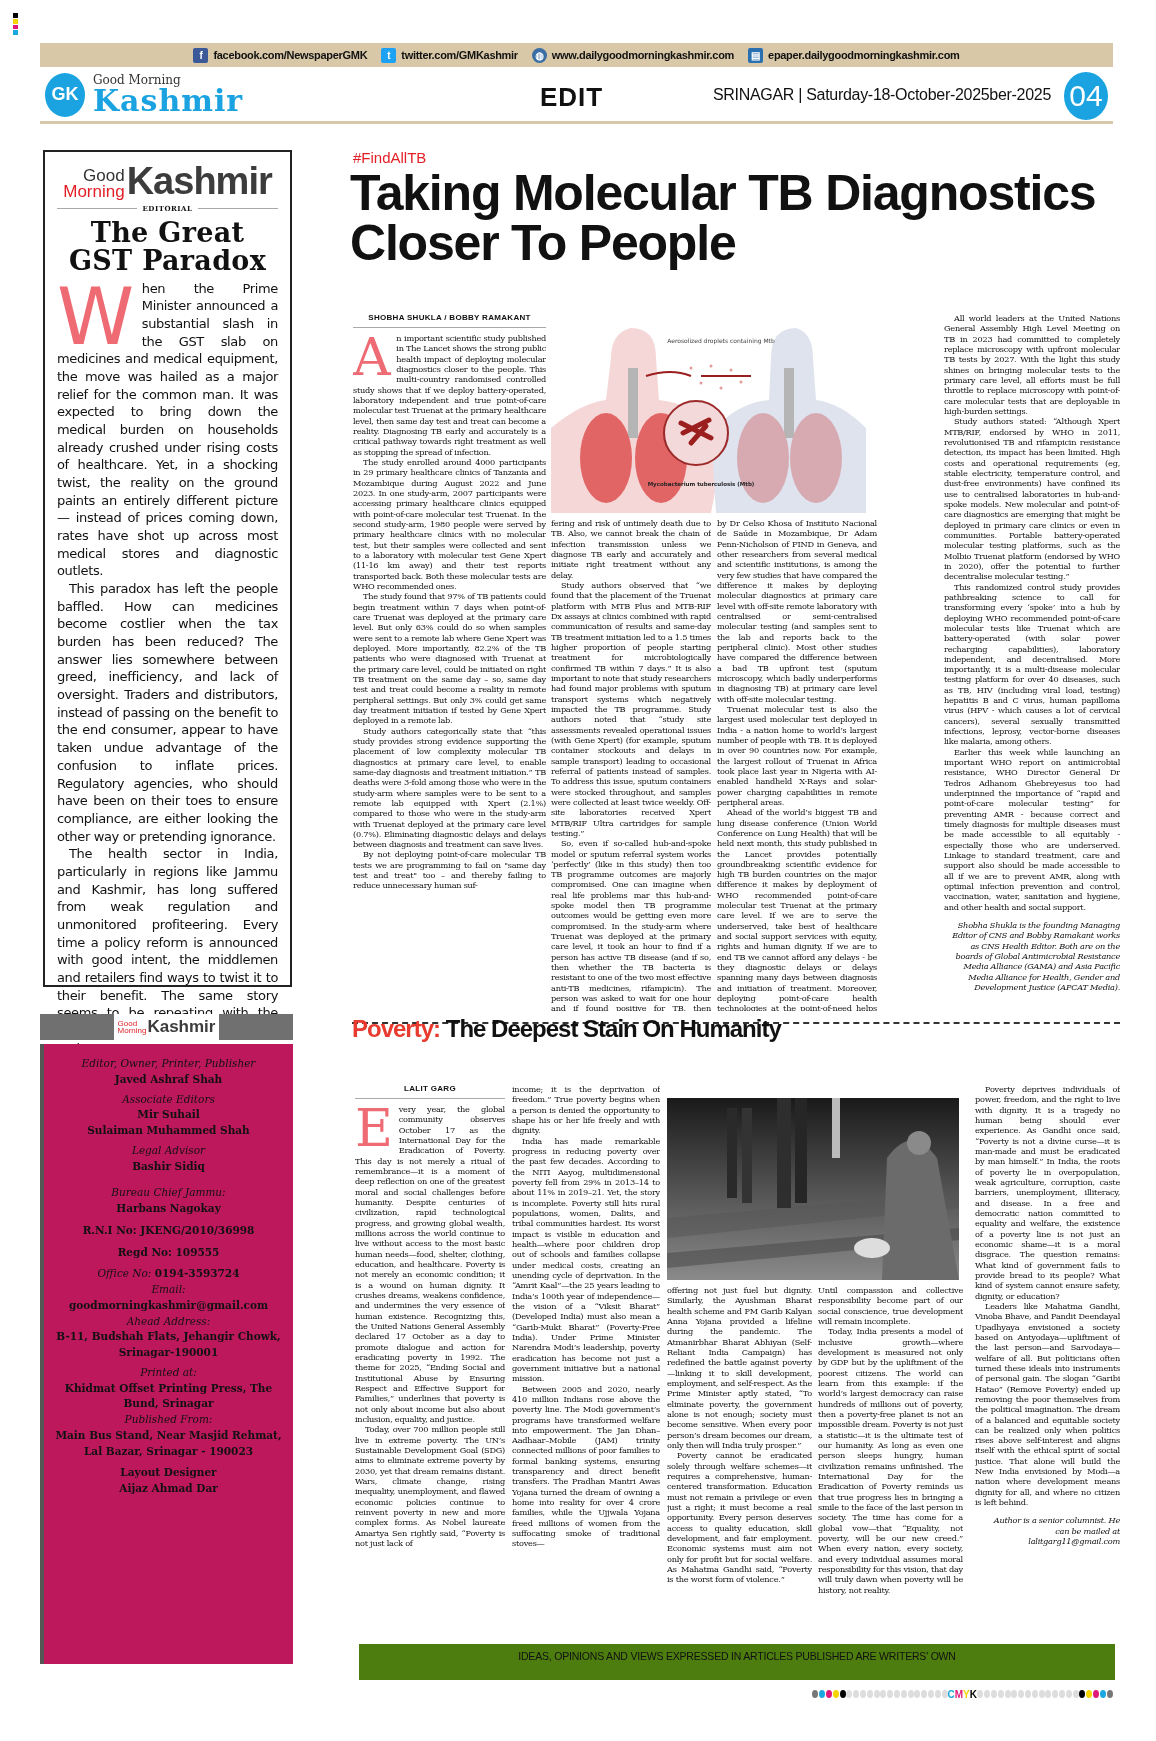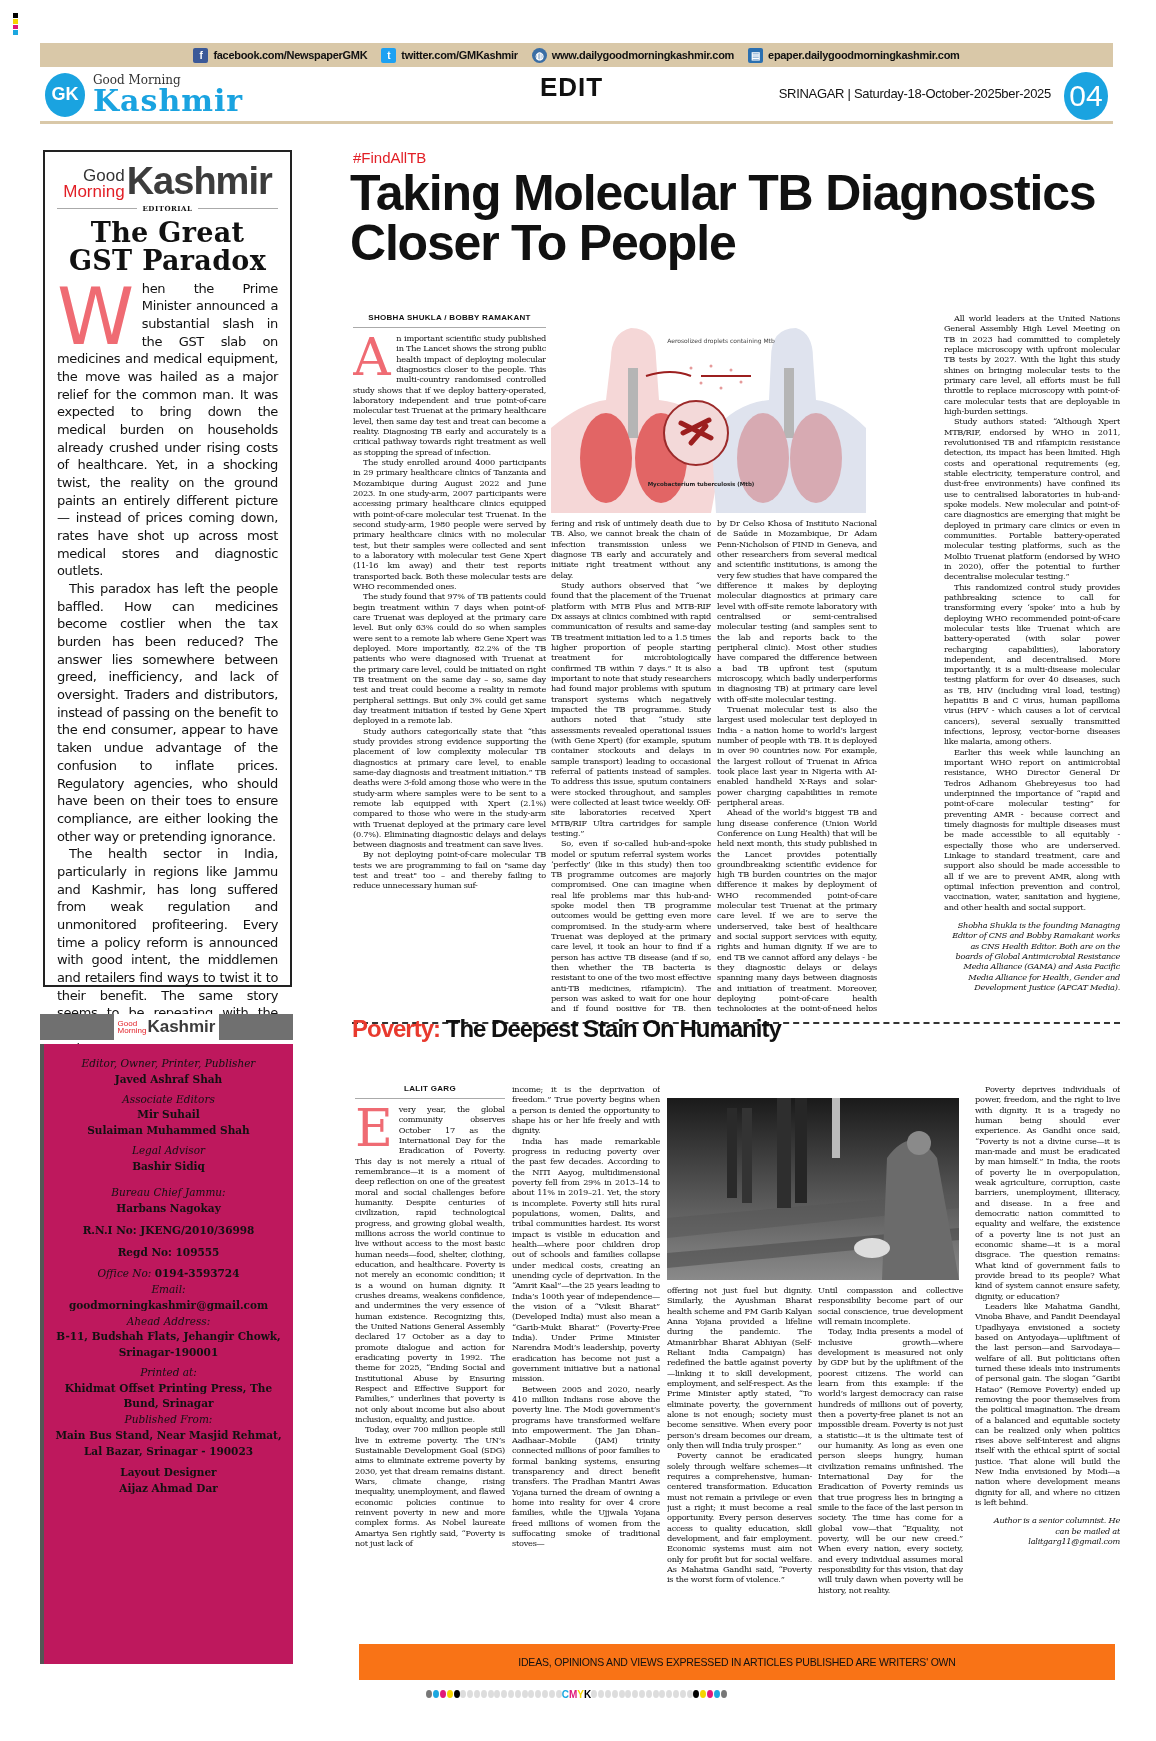--- a/index.html
+++ b/index.html
@@ -7,22 +7,22 @@
 .reg{position:absolute;left:13px;top:13px;width:5px;height:22px;display:flex;flex-direction:column;gap:1px}
 .reg span{flex:1}
 .topbar{position:absolute;left:40px;top:43px;width:1073px;height:24px;background:#d9c8a8;display:flex;align-items:center;justify-content:center;gap:14px;font-family:"Liberation Sans",sans-serif;font-size:11px;font-weight:bold;letter-spacing:-0.3px}
 .topbar .item{display:flex;align-items:center;gap:5px}
 .ico{width:15px;height:15px;display:inline-flex;align-items:center;justify-content:center;color:#fff;font-size:10px;font-weight:bold;border-radius:2px}
 .masthead{position:absolute;left:40px;top:68px;width:1073px;height:56px;border-bottom:3px solid #d9c8a8;display:flex;align-items:center}
 .gk-circle{width:40px;height:44px;border-radius:50%;background:#1aa3e0;color:#fff;display:flex;align-items:center;justify-content:center;font-family:"Liberation Sans",sans-serif;font-weight:bold;font-size:18px;margin-left:5px}
 .brand{margin-left:8px;line-height:1}
 .brand .gm{font-family:"DejaVu Serif",serif;font-size:12px;color:#333}
 .brand .k{font-family:"DejaVu Serif",serif;font-size:30px;font-weight:bold;color:#1aa3e0;letter-spacing:1px}
-.edit{position:absolute;left:500px;top:4px;font-family:"Liberation Sans",sans-serif;font-weight:bold;font-size:26px;letter-spacing:1px}
-.dateline{position:absolute;right:62px;top:18px;font-family:"Liberation Sans",sans-serif;font-size:13px;letter-spacing:-0.3px}
+.edit{position:absolute;left:500px;top:14px;font-family:"Liberation Sans",sans-serif;font-weight:bold;font-size:26px;letter-spacing:1px}
+.dateline{position:absolute;right:62px;top:18px;font-family:"Liberation Sans",sans-serif;font-size:16px;letter-spacing:-0.3px}
 .pagenum{position:absolute;right:5px;top:4px;width:44px;height:48px;border-radius:50%;background:#1aa3e0;color:#fff;font-family:"Liberation Sans",sans-serif;font-size:30px;display:flex;align-items:center;justify-content:center}
 .edbox-full{position:absolute;left:43px;top:150px;width:249px;height:837px;border:2px solid #222;padding:10px 12px}
 .edlogo{display:flex;align-items:flex-end;justify-content:center;gap:2px;line-height:1}
 .edlogo .gm{color:#e21f26;font-family:"Liberation Sans",sans-serif;font-size:17px;line-height:0.95}
 .edlogo .km{font-family:"Liberation Sans",sans-serif;font-weight:bold;font-size:38px;color:#3c3c3c;letter-spacing:-1px}
 .edsep{display:flex;align-items:center;gap:6px;margin-top:4px;font-size:7px;font-weight:bold;letter-spacing:0.5px}
 .edsep hr{flex:1;border:none;border-top:1px solid #aaa}
 .edtitle{font-family:"DejaVu Serif",serif;font-weight:bold;font-size:27px;text-align:center;line-height:1.05;margin-top:6px;letter-spacing:0.3px}
 .edbody{font-family:"DejaVu Sans",sans-serif;font-size:13px;line-height:1.36;margin-top:4px;text-align:justify;letter-spacing:-0.35px}
 .edbody p{text-indent:12px}
@@ -45,22 +45,22 @@
 .col p.first{text-indent:0}
 .dc2{float:left;font-family:"DejaVu Serif",serif;font-size:52px;line-height:0.85;color:#ef6b73;margin:2px 6px 0 0}
 .illus{position:absolute;left:551px;top:308px;width:315px;height:205px;overflow:hidden}
 .note{font-style:italic;text-align:right;margin-top:8px}
 
 .dashes{position:absolute;left:352px;top:1022px;width:768px;border-top:2px dashed #333}
 .povtitle{position:absolute;left:352px;top:1017px;width:770px;font-family:Liberation Sans, sans-serif;font-size:24px;line-height:1;letter-spacing:-1px;white-space:nowrap}
 .povtitle .red{color:#e83a2e}
 .photo{position:absolute;left:667px;top:1098px;width:292px;height:182px;overflow:hidden;background:#222}
 
-.disclaimer{position:absolute;left:359px;top:1644px;width:756px;height:36px;background:#f97316;font-family:"Liberation Sans",sans-serif;font-size:10.5px;text-align:center;line-height:1.35;padding-top:11px;letter-spacing:-0.2px}
-.regbottom{position:absolute;left:40px;top:1687px;width:1073px;height:14px;display:flex;align-items:center;justify-content:center}
+.disclaimer{position:absolute;left:359px;top:1644px;width:756px;height:36px;background:#4d7c0f;font-family:"Liberation Sans",sans-serif;font-size:10.5px;text-align:center;line-height:1.35;padding-top:5px;letter-spacing:-0.2px}
+.regbottom{position:absolute;left:40px;top:1687px;width:1073px;height:14px;display:flex;align-items:center;justify-content:flex-end}
 .dots{display:flex;gap:1px}
 .dots i{width:6px;height:8px;border-radius:50%;display:block}
 .cmyk{font-family:"Liberation Sans",sans-serif;font-weight:bold;font-size:10px}
 </style>
 </head>
 <body>
 
 <div class="reg">
   <span style="background:#000"></span>
     <span style="background:#f5d400"></span>

